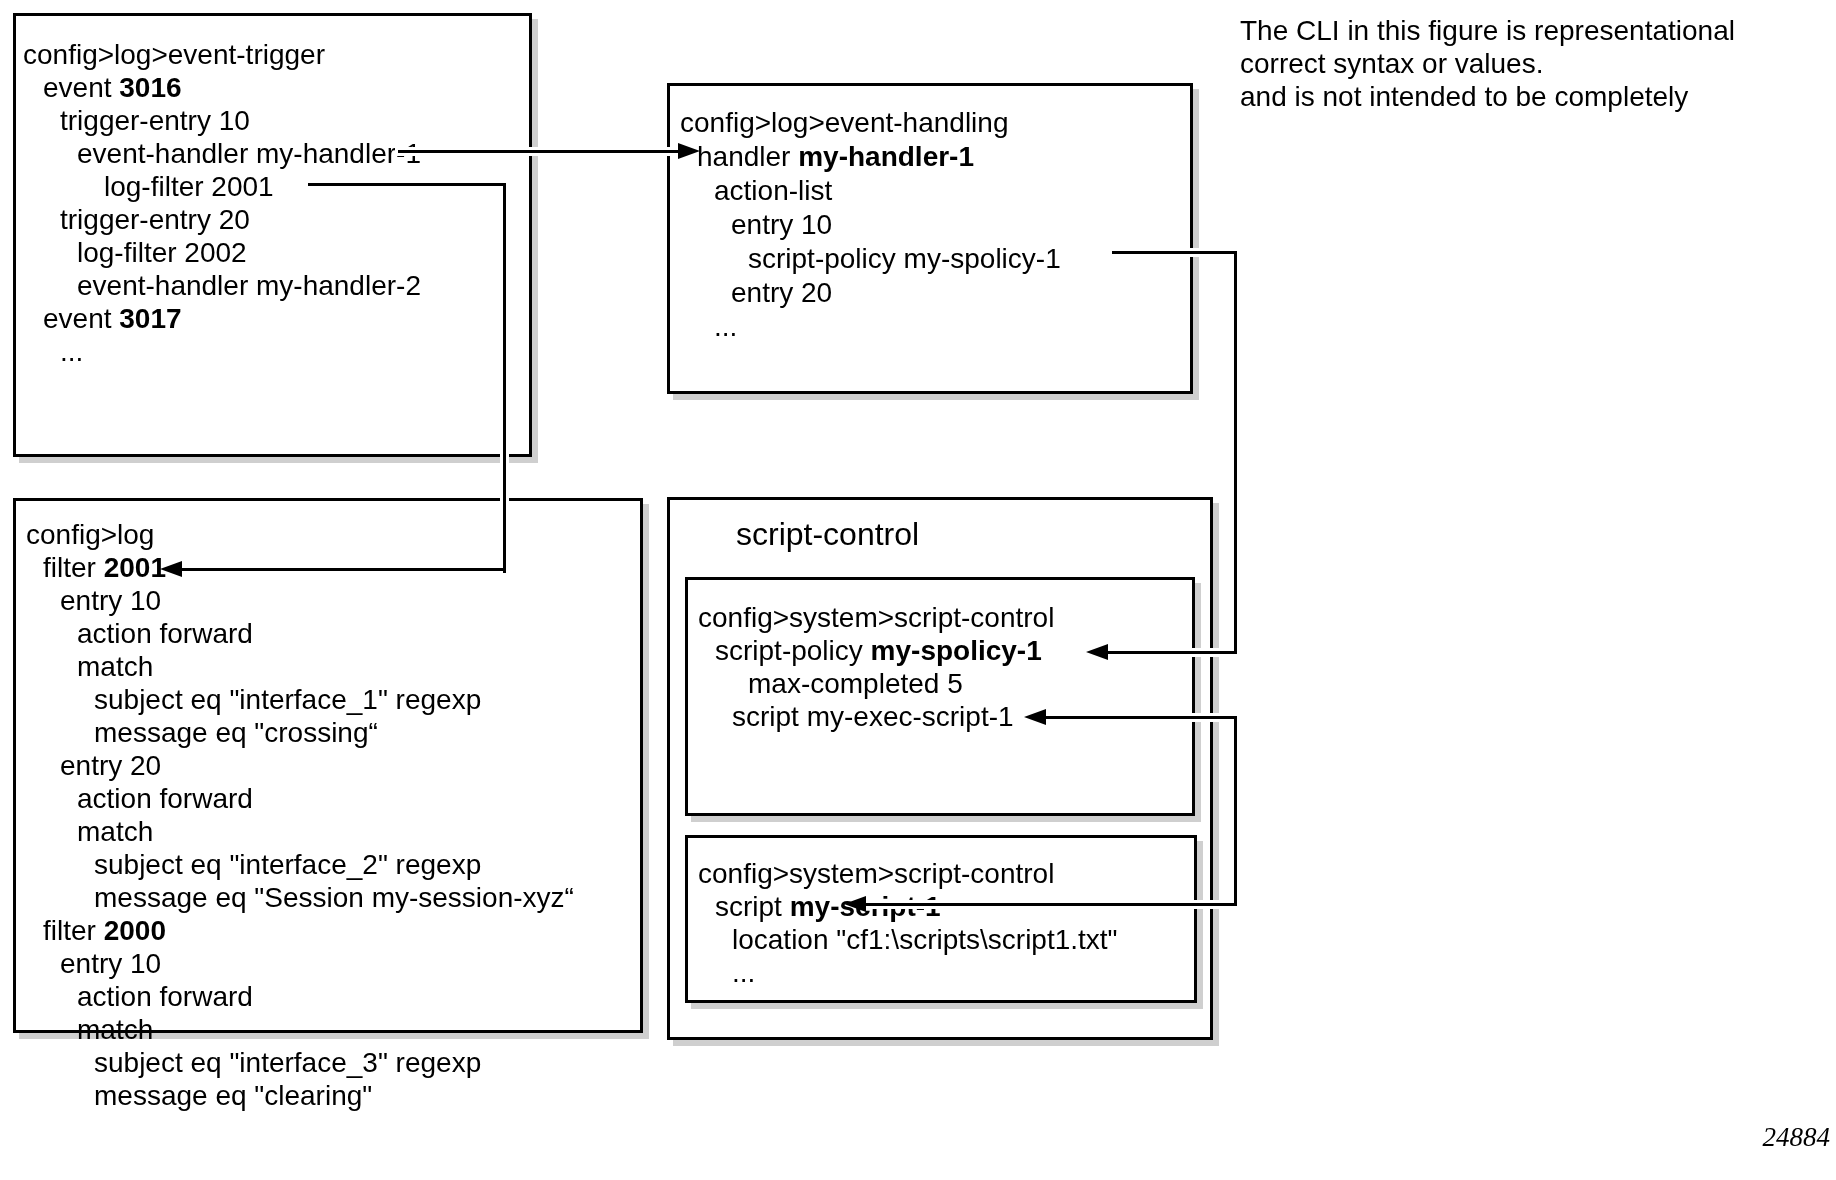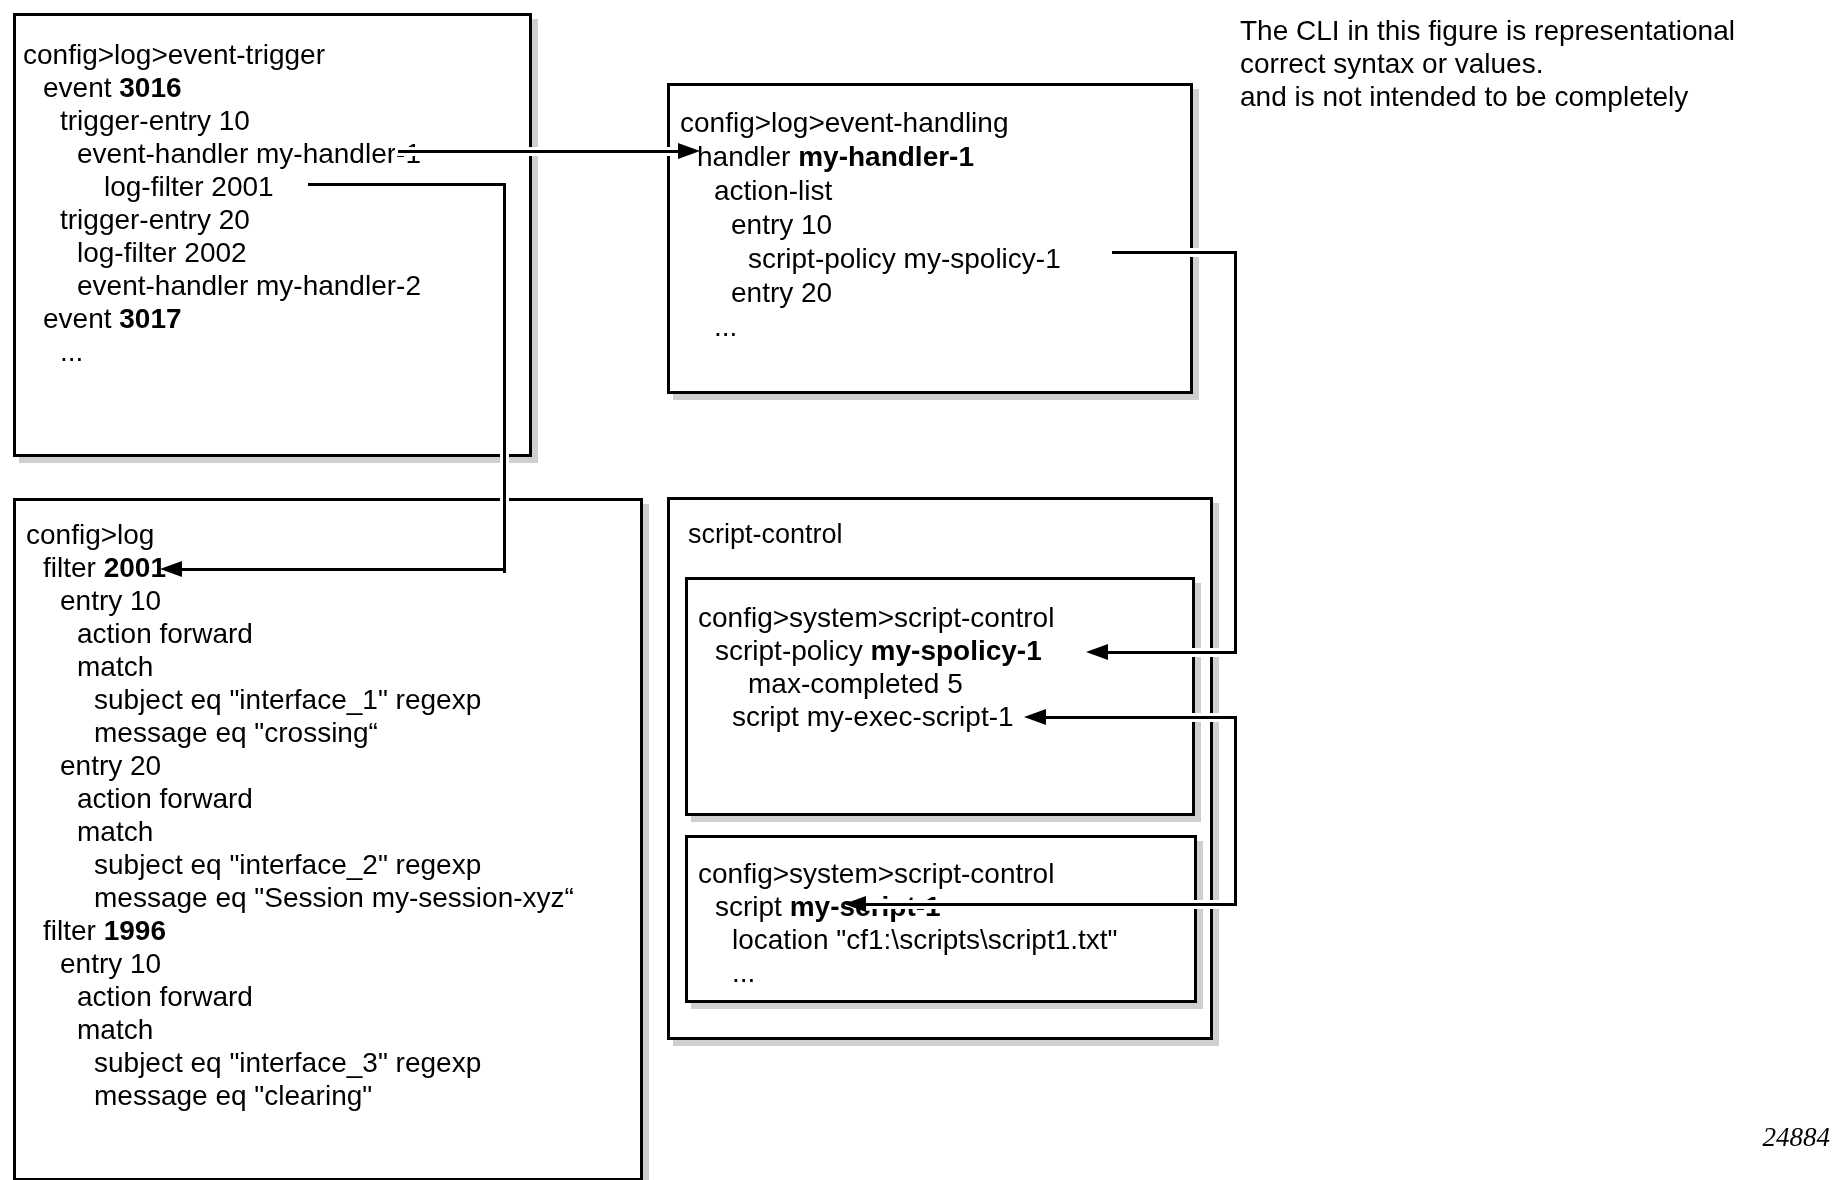--- a/index.html
+++ b/index.html
@@ -15,21 +15,21 @@
     font-family:"Liberation Sans","DejaVu Sans",sans-serif;
   }
   .box{
     position:absolute;box-sizing:border-box;background:var(--bg-color);
     border:3px solid var(--line-color);
     box-shadow:6px 6px 0 0 var(--shadow-color);
   }
   .cli-line{font-size:28px;line-height:33px;white-space:pre;}
   .lh34 .cli-line{line-height:34px;}
   .cli-line .b{font-weight:bold;}
-  .label{position:absolute;font-size:27px;line-height:33px;white-space:pre;}
+  .label{position:absolute;font-size:32px;line-height:33px;white-space:pre;margin-left:48px;}
   .note{position:absolute;left:1240px;top:14px;font-size:28px;line-height:33px;}
   .fignum{
     position:absolute;left:1640px;top:1122px;width:190px;text-align:right;
     font-family:"Liberation Serif","DejaVu Serif",serif;
     font-style:italic;font-size:27px;
   }
   .seg{position:absolute;background:var(--line-color);}
   .case{position:absolute;background:var(--bg-color);}
   .head{position:absolute;width:0;height:0;border-top:8px solid transparent;border-bottom:8px solid transparent;}
   .head.left{border-right:22px solid var(--line-color);}
@@ -56,34 +56,34 @@
   <div class="box lh34" style="left:667px;top:83px;width:526px;height:311px;padding-top:20px;">
       <div class="cli-line" style="padding-left: 10px;"><span>config&gt;log&gt;event-handling</span></div>
       <div class="cli-line" style="padding-left: 27px;"><span>handler </span><span class="b">my-handler-1</span></div>
       <div class="cli-line" style="padding-left: 44px;"><span>action-list</span></div>
       <div class="cli-line" style="padding-left: 61px;"><span>entry 10</span></div>
       <div class="cli-line" style="padding-left: 78px;"><span>script-policy my-spolicy-1</span></div>
       <div class="cli-line" style="padding-left: 61px;"><span>entry 20</span></div>
       <div class="cli-line" style="padding-left: 44px;"><span>...</span></div>
     </div>
 
-  <div class="box" style="left:13px;top:498px;width:630px;height:683px;padding-top:17px;">
+  <div class="box" style="left:13px;top:498px;width:630px;height:535px;padding-top:17px;">
       <div class="cli-line" style="padding-left: 10px;"><span>config&gt;log</span></div>
       <div class="cli-line" style="padding-left: 27px;"><span>filter </span><span class="b">2001</span></div>
       <div class="cli-line" style="padding-left: 44px;"><span>entry 10</span></div>
       <div class="cli-line" style="padding-left: 61px;"><span>action forward</span></div>
       <div class="cli-line" style="padding-left: 61px;"><span>match</span></div>
       <div class="cli-line" style="padding-left: 78px;"><span>subject eq "interface_1" regexp</span></div>
       <div class="cli-line" style="padding-left: 78px;"><span>message eq "crossing“</span></div>
       <div class="cli-line" style="padding-left: 44px;"><span>entry 20</span></div>
       <div class="cli-line" style="padding-left: 61px;"><span>action forward</span></div>
       <div class="cli-line" style="padding-left: 61px;"><span>match</span></div>
       <div class="cli-line" style="padding-left: 78px;"><span>subject eq "interface_2" regexp</span></div>
       <div class="cli-line" style="padding-left: 78px;"><span>message eq "Session my-session-xyz“</span></div>
-      <div class="cli-line" style="padding-left: 27px;"><span>filter </span><span class="b">1996</span></div>
+      <div class="cli-line" style="padding-left: 27px;"><span>filter </span><span class="b">2000</span></div>
       <div class="cli-line" style="padding-left: 44px;"><span>entry 10</span></div>
       <div class="cli-line" style="padding-left: 61px;"><span>action forward</span></div>
       <div class="cli-line" style="padding-left: 61px;"><span>match</span></div>
       <div class="cli-line" style="padding-left: 78px;"><span>subject eq "interface_3" regexp</span></div>
       <div class="cli-line" style="padding-left: 78px;"><span>message eq "clearing"</span></div>
     </div>
 
   <div class="box" style="left:667px;top:497px;width:546px;height:543px;"></div>
 
   <span class="label" style="left:688px;top:518px;">script-control</span>

